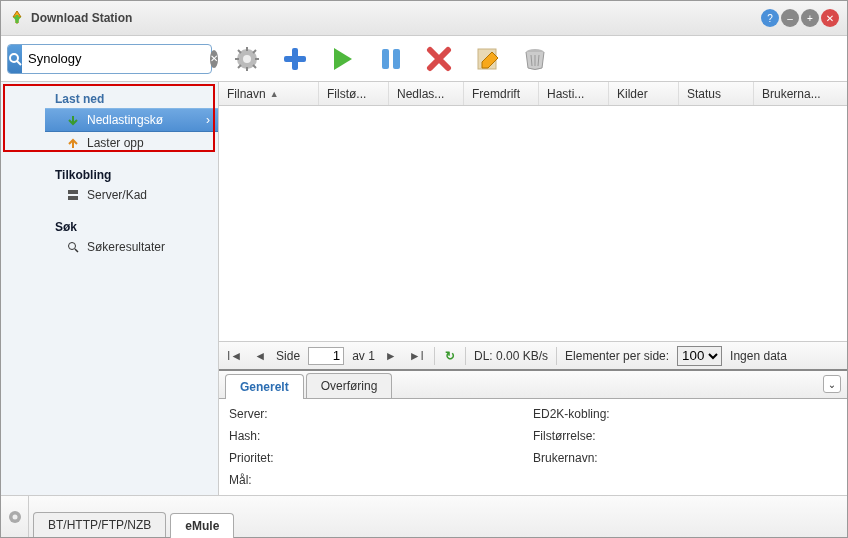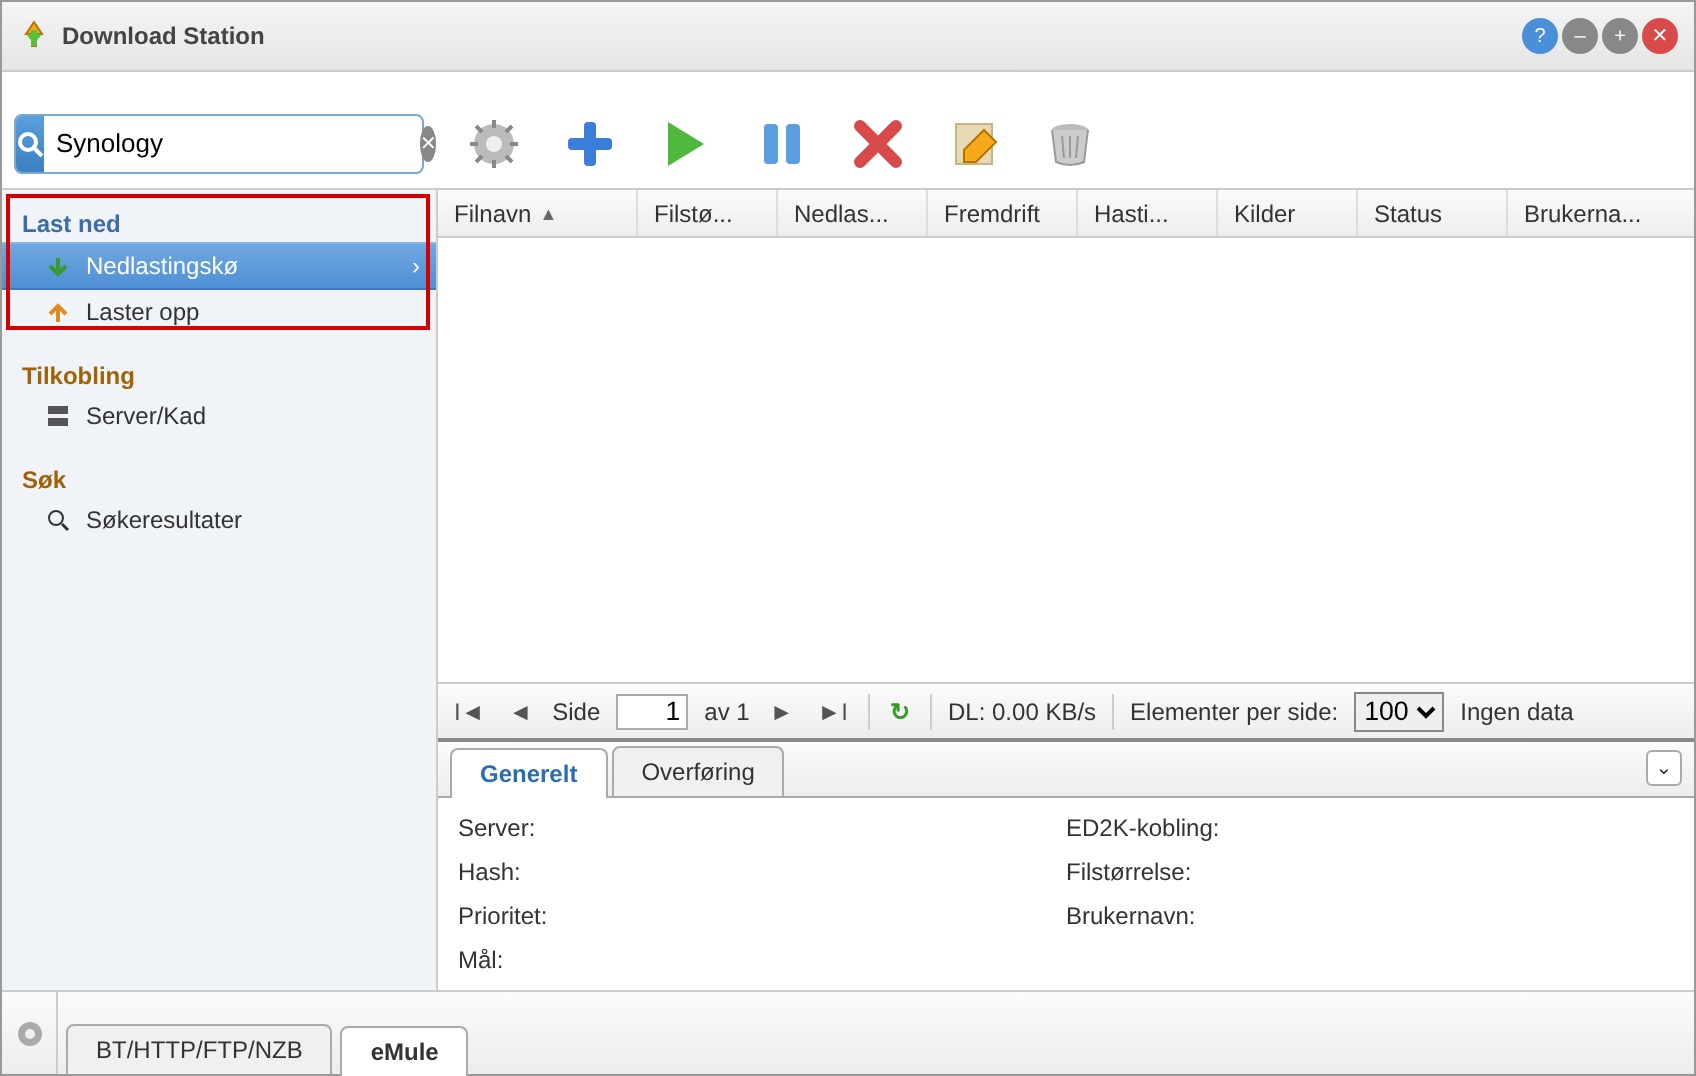--- a/index.html
+++ b/index.html
@@ -8,37 +8,37 @@
 .titlebar { height: 35px; background: linear-gradient(#f5f5f5, #e5e5e5); border-bottom: 1px solid #ccc; display: flex; align-items: center; padding: 0 8px; }
 .titlebar .title-icon { width: 16px; height: 16px; margin-right: 6px; }
 .titlebar .title-text { font-weight: bold; color: #444; flex: 1; }
 .titlebar .win-btns { display: flex; gap: 2px; }
 .circ-btn { width: 18px; height: 18px; border-radius: 50%; display: flex; align-items: center; justify-content: center; font-size: 10px; color: #fff; cursor: pointer; }
 .cb-help { background: #4a90d9; }
 .cb-min { background: #888; }
 .cb-max { background: #888; }
 .cb-close { background: #d94a4a; }
 
-.toprow { height: 46px; display: flex; align-items: center; padding: 0 6px; gap: 6px; border-bottom: 1px solid #ccc; margin-top: 13px;}
+.toprow { height: 46px; display: flex; align-items: center; padding: 0 6px; gap: 6px; border-bottom: 1px solid #ccc;}
 .searchbox { display: flex; align-items: center; border: 1px solid #7aa7d1; border-radius: 4px; background: #fff; height: 30px; width: 205px; }
 .searchbox .s-icon { width: 28px; height: 28px; background: linear-gradient(#5a9edc,#3c7fc2); border-radius: 3px 0 0 3px; display: flex; align-items: center; justify-content: center; color: #fff; }
 .searchbox input { border: none; outline: none; flex: 1; padding: 0 6px; font-size: 13px; }
 .searchbox .clear { width: 18px; height: 18px; border-radius: 50%; background: #888; color: #fff; display: flex; align-items: center; justify-content: center; margin-right: 4px; font-size: 10px; cursor: pointer; }
 .toolbar { display: flex; align-items: center; gap: 18px; margin-left: 14px; }
 .tbtn { width: 30px; height: 30px; display: flex; align-items: center; justify-content: center; cursor: pointer; }
 
 .body-area { flex: 1; display: flex; overflow: hidden; }
-.sidebar { width: 218px; background: #f0f4f8; border-right: 1px solid #ccc; padding-top: 4px; position: relative; }
+.sidebar { width: 218px; background: #f0f4f8; border-right: 1px solid #ccc; padding-top: 4px; position: relative; padding-left: 44px; }
 .sb-section-hdr { color: #3b6ea5; font-weight: bold; padding: 6px 10px 2px; }
 .sb-item { display: flex; align-items: center; padding: 4px 8px 4px 22px; cursor: pointer; }
 .sb-item .ico { width: 14px; margin-right: 6px; }
 .sb-item.selected { background: linear-gradient(#6fa8e2,#4f8fd3); color: #fff; border-top:1px solid #85b7e6; border-bottom:1px solid #3d78b8;align-items:flex-end;}
 .sb-item.selected .chev { margin-left: auto; color: #fff; }
 .red-box { position: absolute; border: 2px solid #d40000; }
-.sb-section-hdr2 { color: #a16207; font-weight: bold; padding: 14px 10px 2px; }
+.sb-section-hdr2 { color: #0f172a; font-weight: bold; padding: 14px 10px 2px; }
 
 .main { flex: 1; display: flex; flex-direction: column; }
 .col-hdrs { height: 24px; display: flex; align-items: center; border-bottom: 1px solid #ccc; background: linear-gradient(#fbfbfb,#ededed); }
 .col { padding: 0 8px; border-right: 1px solid #ddd; height: 100%; display: flex; align-items: center; color: #333; white-space: nowrap; overflow: hidden; cursor: pointer;}
 .grid-body { flex: 1; background: #fff; }
 .pager { height: 28px; border-top: 1px solid #ccc; background: linear-gradient(#fbfbfb,#ededed); display: flex; align-items: center; padding: 0 6px; gap: 8px; font-size: 12px; }
 .pager .pbtn { color: #555; cursor: pointer; padding: 0 2px; }
 .pager input.pg { width: 36px; height: 18px; border: 1px solid #aaa; text-align: right; padding-right: 3px; }
 .pager .sep { width:1px; height:18px; background:#ccc; }
 .pager select { border:1px solid #888; height:20px; }

